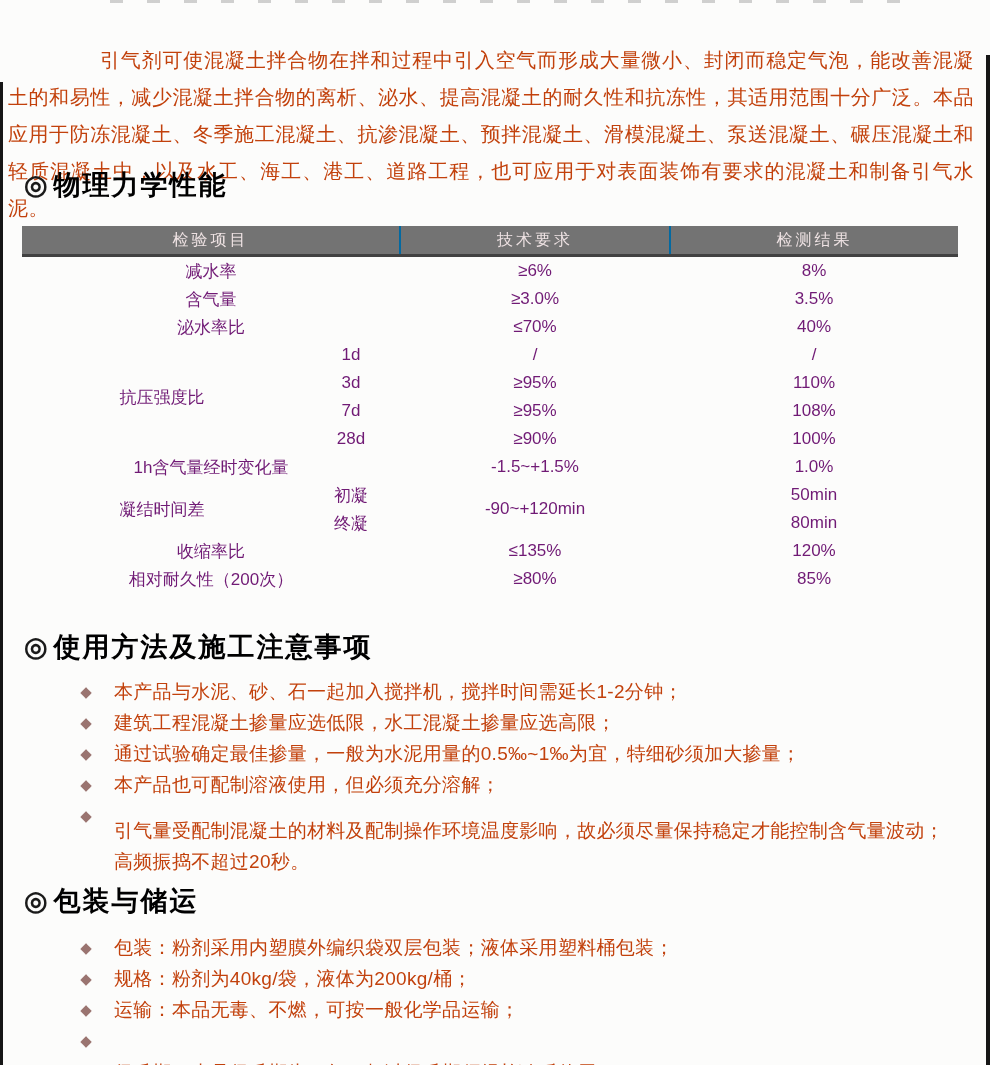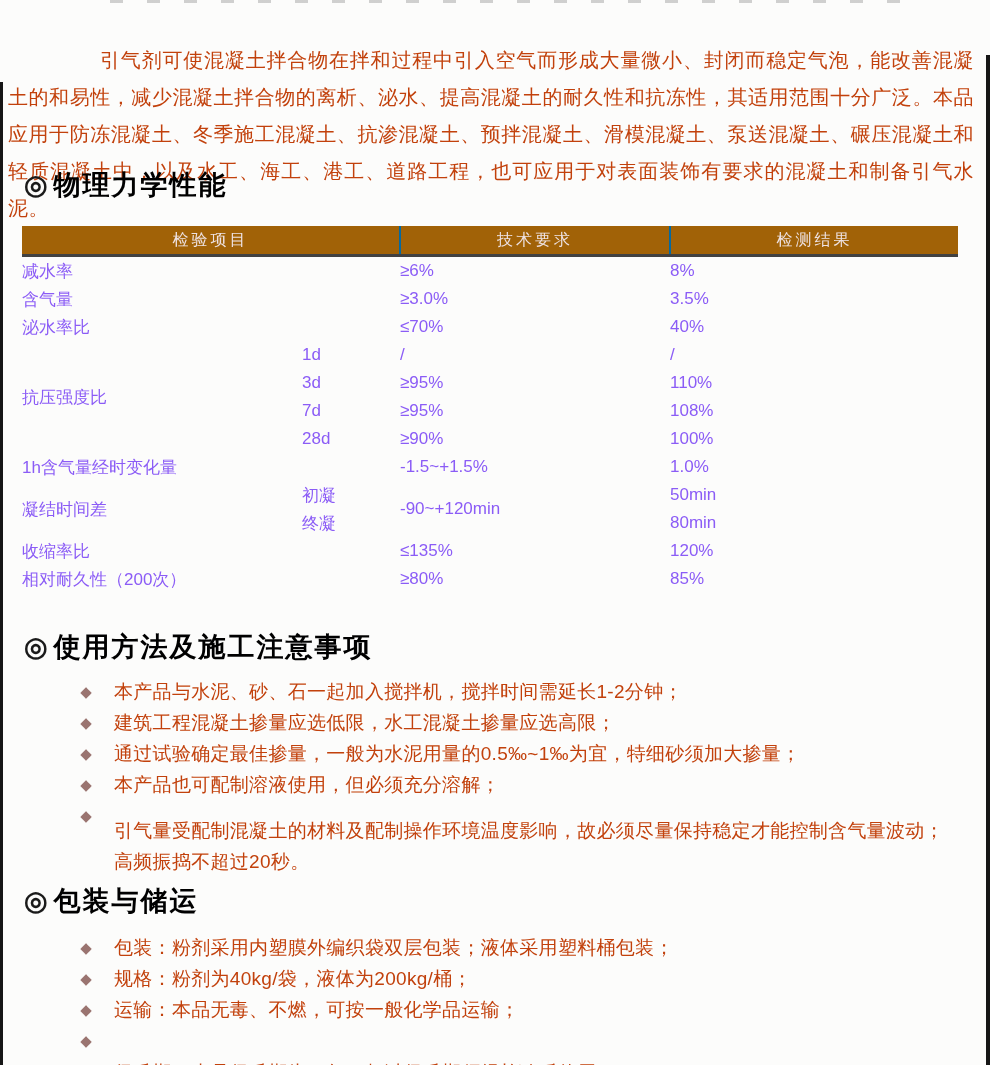--- a/index.html
+++ b/index.html
@@ -41,28 +41,28 @@
   
   table.spec{
     position:absolute;top:226px;left:22px;width:936px;
     border-collapse:collapse;table-layout:fixed;
   }
   table.spec col.c1{width:280px;}
   table.spec col.c2{width:98px;}
   table.spec col.c3{width:270px;}
   table.spec col.c4{width:288px;}
   table.spec th{
-    background:#a16207;color:#eee2e3;font-weight:normal;
+    background:#737373;color:#eee2e3;font-weight:normal;
     font-size:16px;letter-spacing:3px;height:26px;
     border-bottom:3px solid #414141;
   }
   table.spec th + th{border-left:2px solid #0369a1;}
   table.spec td{
-    height:28px;text-align:left;vertical-align:middle;
-    font-size:17px;color:#8b5cf6;padding:0;
+    height:28px;text-align:center;vertical-align:middle;
+    font-size:17px;color:#701a75;padding:0;
   }
   
   .bullet-list{position:absolute;left:76px;width:884px;}
   .bullet-row{display:flex;align-items:flex-start;}
   .bullet-row .diamond{
     width:20px;text-align:center;flex:0 0 20px;margin-right:18px;
     color:#9a7470;font-size:15px;line-height:31px;
   }
   .bullet-row .btext{font-size:19px;line-height:31px;color:#c2410c;letter-spacing:.3px;}
   .list-usage{top:676px;}

